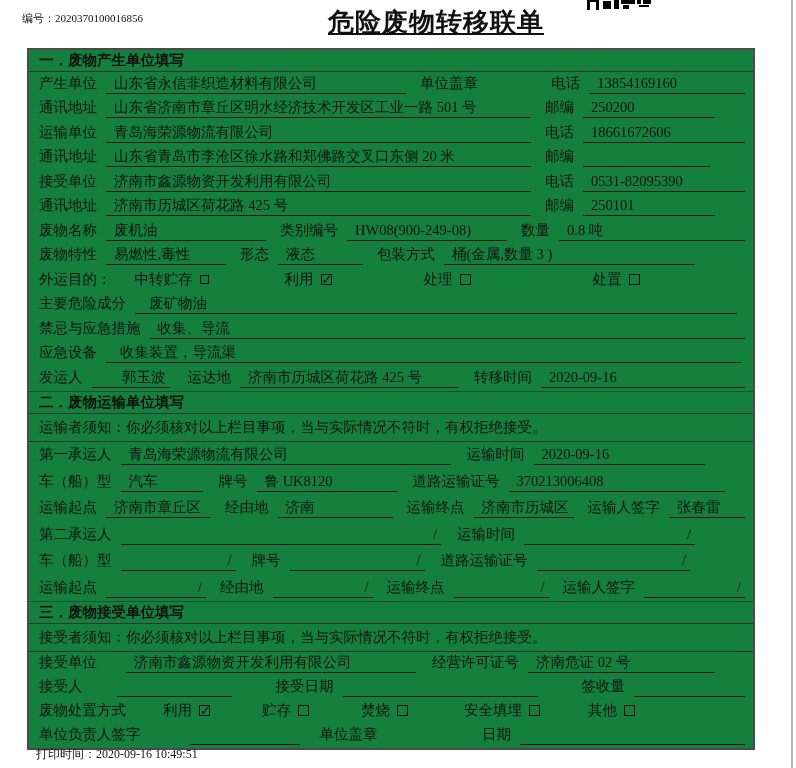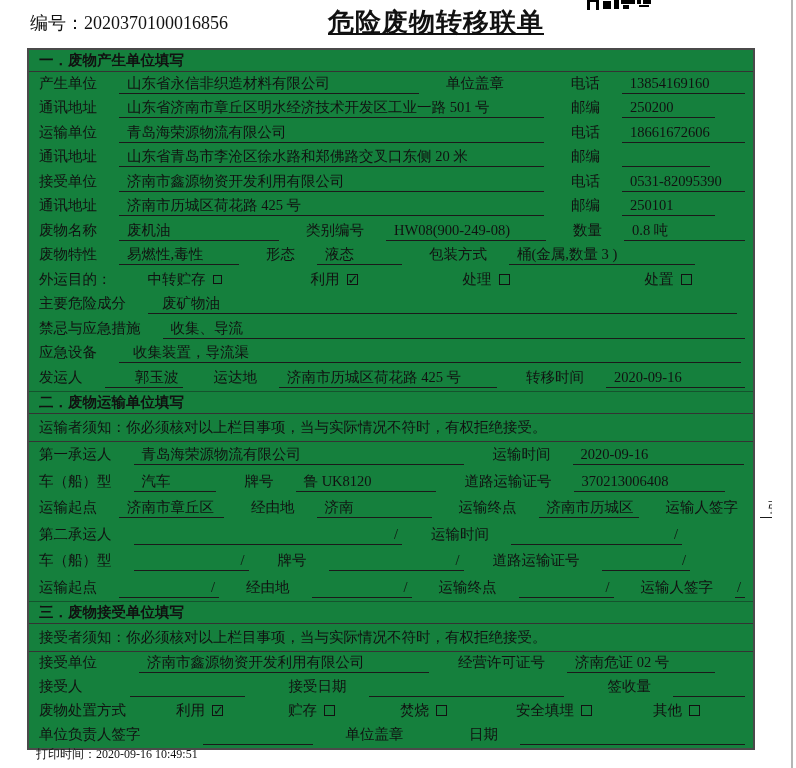--- a/index.html
+++ b/index.html
@@ -1,38 +1,38 @@
 <!DOCTYPE html>
 <html><head>
 <meta charset="utf-8">
 <style>
   html,body{margin:0;padding:0;background:#ffffff;}
   .page{position:relative;width:796px;height:768px;background:#fff;overflow:hidden;
         font-family:"Liberation Serif","DejaVu Serif",serif;color:#111;font-size:14.5px;}
-  .hdr-no{position:absolute;left:30px;top:11px;font-size:18px;white-space:nowrap;}
+  .hdr-no{position:absolute;left:22px;top:11px;font-size:11px;white-space:nowrap;}
   .hdr-title{position:absolute;left:328px;top:5px;font-size:26px;font-weight:bold;letter-spacing:1px;white-space:nowrap;text-decoration:underline;}
   .qr{position:absolute;left:587px;top:0;width:64px;height:10px;}
   .edge{position:absolute;left:791px;top:0;width:2px;height:768px;background:#b5b5b5;}
   .box{position:absolute;left:27px;top:48px;width:728px;border:2px solid #4a4a4a;box-sizing:border-box;background:#15803d;}
   .sec{box-sizing:border-box;}
   .sec+.sec{border-top:1px solid #14532d;}
   .sec-h{height:22px;line-height:21px;font-weight:bold;font-size:14.5px;border-bottom:1px solid #333;
          padding-left:10px;box-sizing:border-box;white-space:nowrap;}
-  .row{display:flex;align-items:flex-end;padding:0 8px 3px 10px;box-sizing:border-box;gap:13px;}
+  .row{display:flex;align-items:flex-end;padding:0 8px 3px 10px;box-sizing:border-box;}
   .s1 .row{height:24.5px;}
   .s2 .row{height:26.5px;}
   .s3 .row{height:24px;}
   .notice{height:28px;line-height:27px;border-bottom:1px solid #333;padding-left:10px;box-sizing:border-box;white-space:nowrap;}
   .lb{white-space:nowrap;padding-right:9px;height:20px;line-height:19px;flex:none;}
   .v{border-bottom:1px solid #1a1a1a;white-space:nowrap;padding:0 4px 1px 8px;box-sizing:border-box;
      height:20px;line-height:18px;overflow:hidden;flex:none;}
   .c{text-align:right;padding-left:0;}
   .fx{flex:1 1 auto;}
   .sp{flex:1 1 auto;height:1px;}.ml14{margin-left:14px}.ml16{margin-left:16px}.ml18{margin-left:18px}
-  .ml20{margin-left:20px}.ml28{margin-left:31px}.ml40{margin-left:40px}
+  .ml20{margin-left:20px}.ml28{margin-left:44px}.ml40{margin-left:40px}
   .opt{white-space:nowrap;height:20px;line-height:19px;flex:none;}
   .cb{display:inline-block;width:11px;height:11px;border:1.5px solid #111;margin-left:7px;position:relative;vertical-align:-1px;box-sizing:border-box;}
   .cb.sm{width:9px;height:9px;vertical-align:0;}
   .mk{position:absolute;left:0px;top:-5px;font-size:13px;font-weight:bold;font-family:"DejaVu Sans",sans-serif;}
   .print{position:absolute;left:36px;top:746px;font-size:12px;white-space:nowrap;}
 </style>
 </head>
 <body>
 
 <div class="page">

